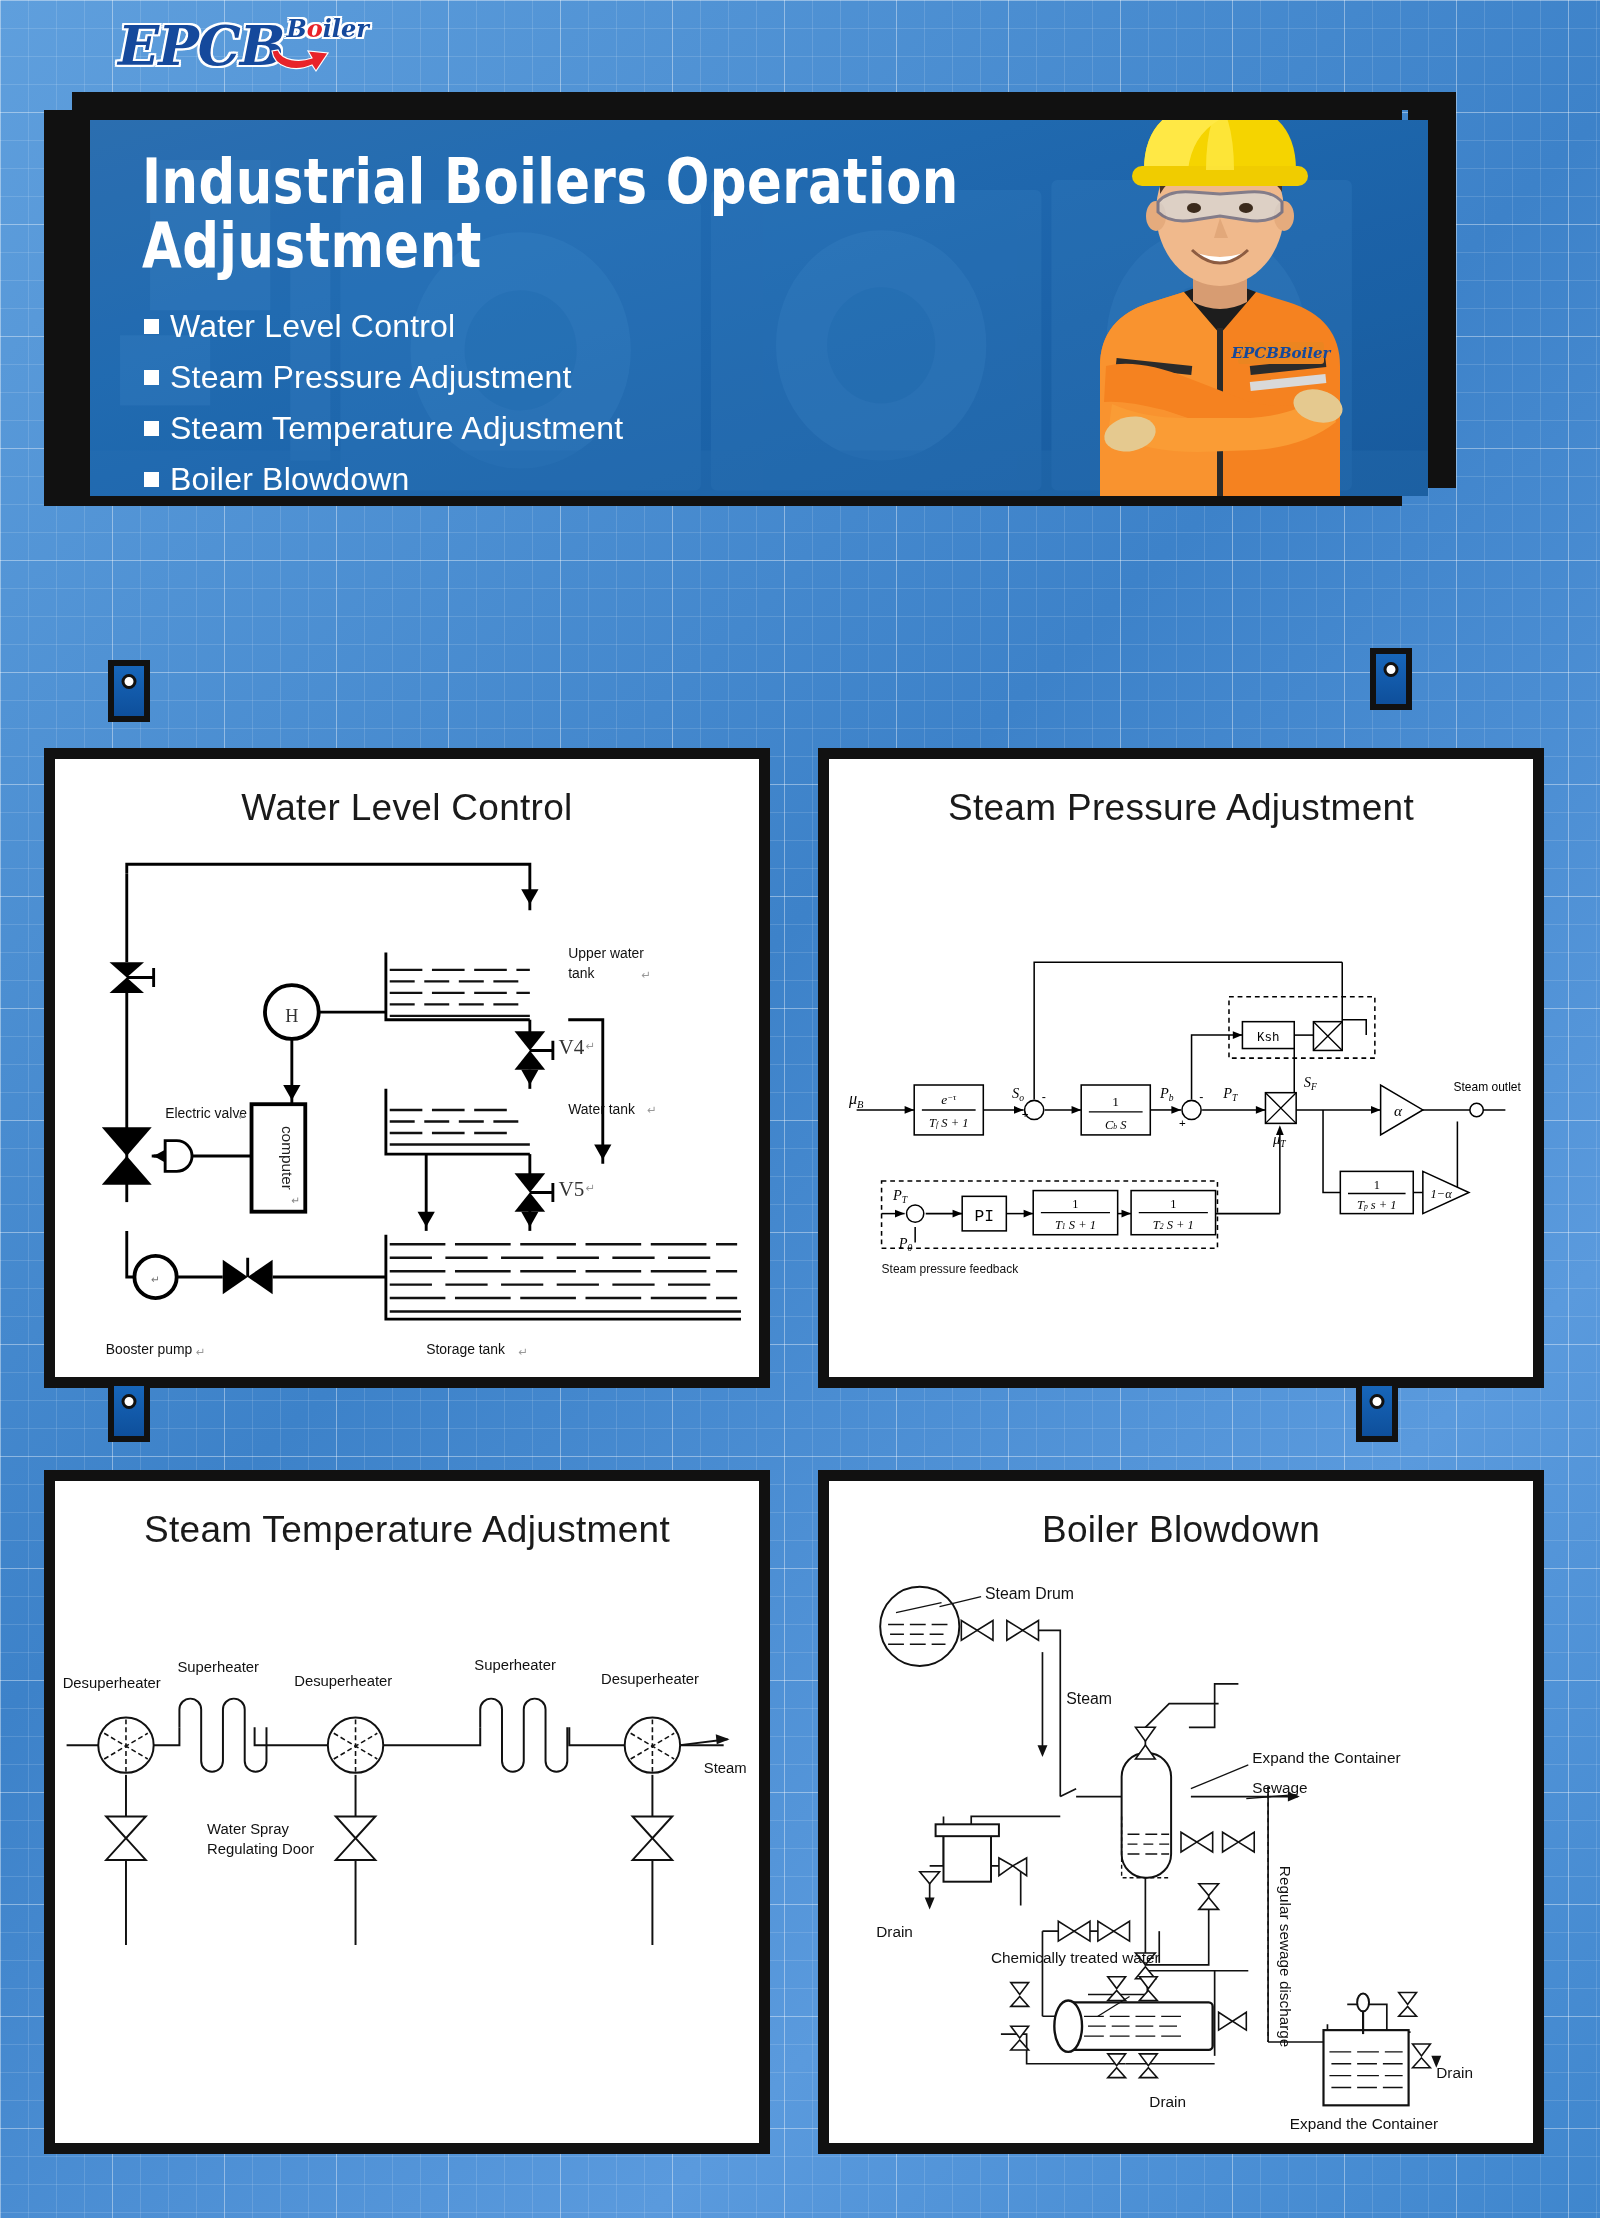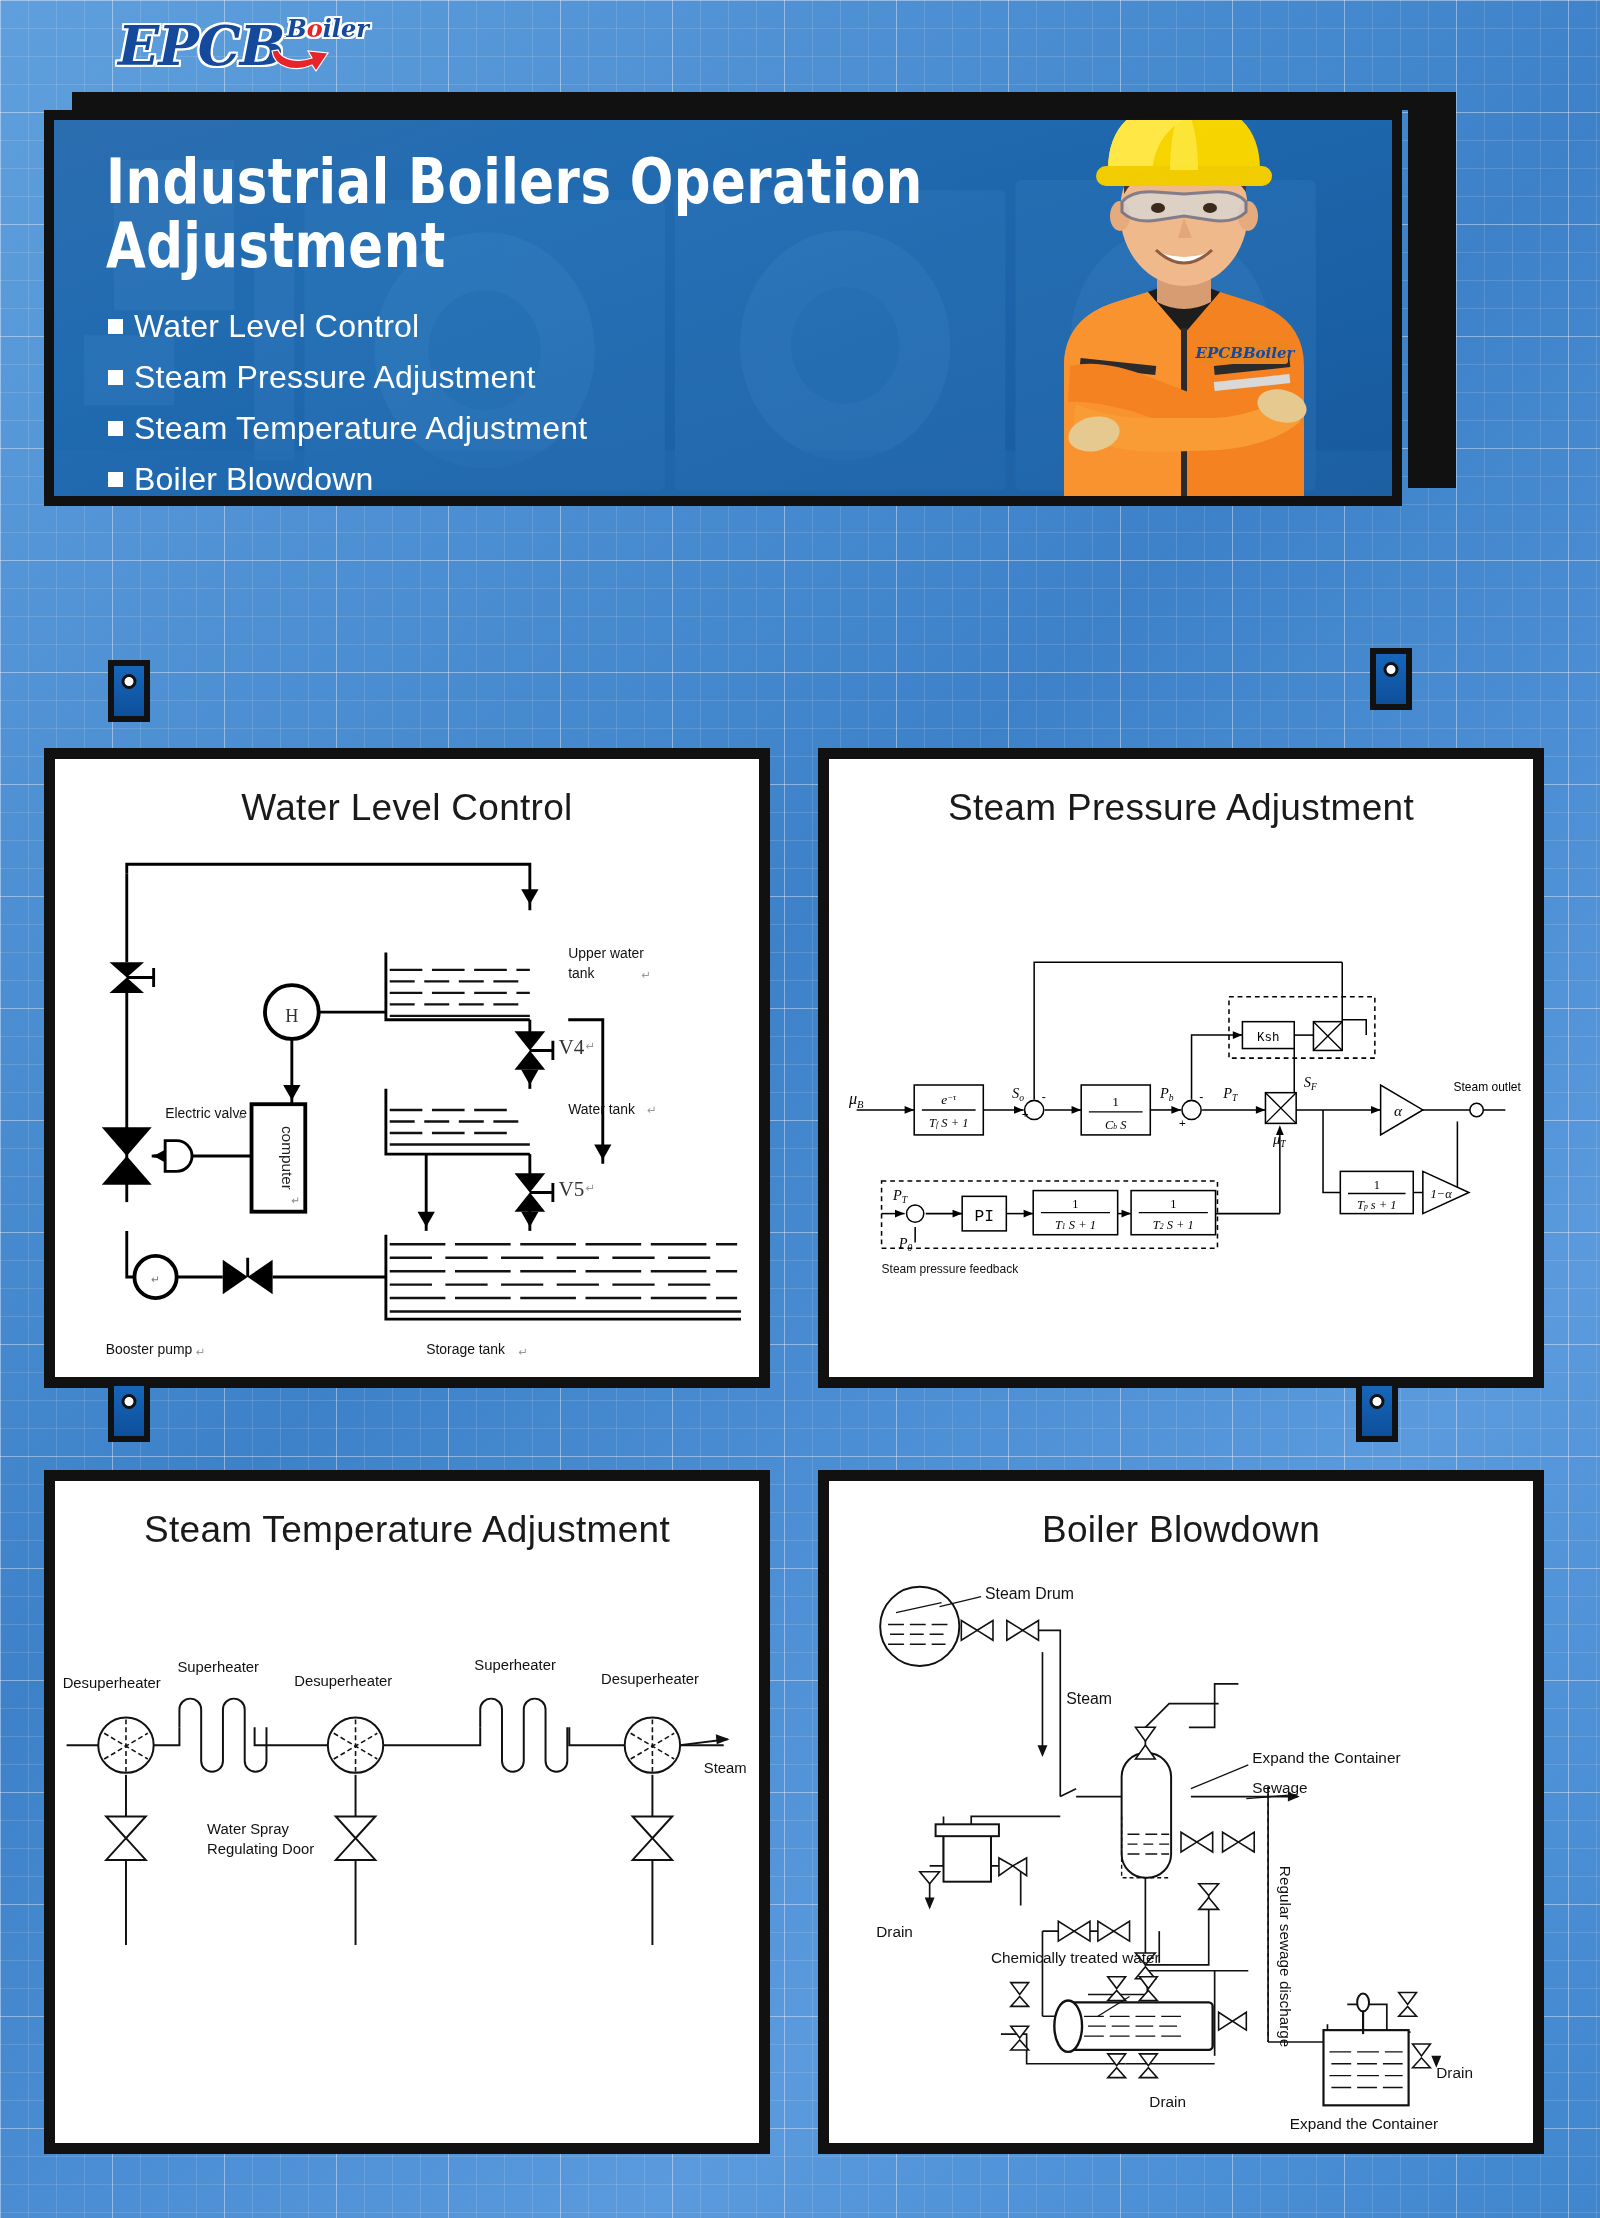--- a/index.html
+++ b/index.html
@@ -99,20 +99,21 @@
     height: 396px;
     background: #111;
     padding: 10px;
   }
   .banner-inner {
     position: relative;
     width: 100%;
     height: 100%;
     background: linear-gradient(160deg, #2a6bad 0%, #1f6bb3 30%, #1b62a8 65%, #185c9e 100%);
     overflow: hidden;
+    margin-left: 36px;
   }
   .banner-ghost {
     position: absolute;
     inset: 0;
     opacity: 0.42;
   }
   .banner-title {
     position: absolute;
     left: 52px;
     top: 30px;

